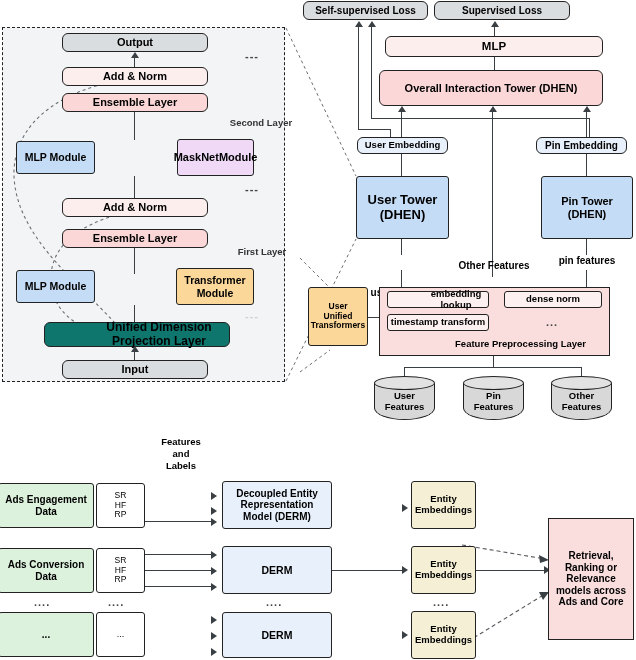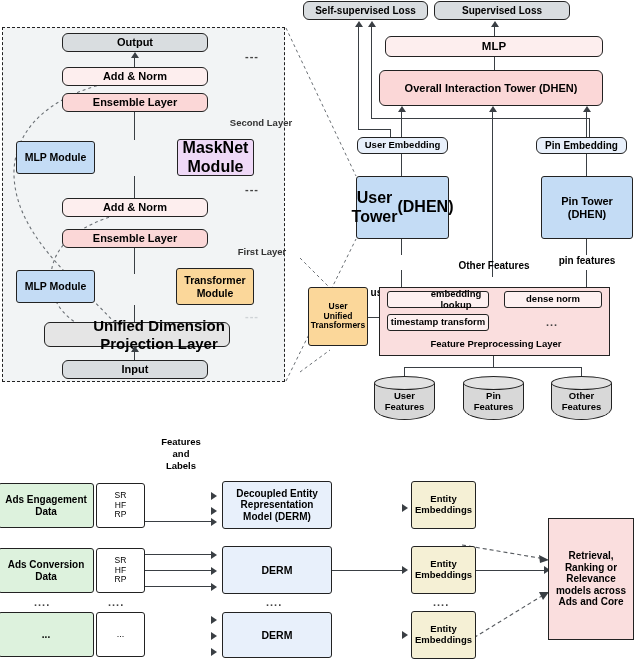--- a/index.html
+++ b/index.html
@@ -66,21 +66,21 @@
 
   <div class="box rnd" style="left:62px;top:93px;width:146px;height:19px;background:#fbd7d7;font-size:11px;">
     <span>Ensemble Layer</span>
   </div>
   <div class="ln v" style="left:134px;top:112px;height:28px;"></div>
 
   <div class="box rnd3" style="left:16px;top:141px;width:79px;height:33px;background:#c4dcf5;font-size:10.5px;">
     <span>MLP Module</span>
   </div>
 
-  <div class="box rnd3" style="left:177px;top:139px;width:77px;height:37px;background:#efd9f7;font-size:16px;flex-direction:column;">
+  <div class="box rnd3" style="left:177px;top:139px;width:77px;height:37px;background:#efd9f7;font-size:11px;flex-direction:row;">
     <span>MaskNet</span>
     <span>Module</span>
   </div>
 
   <div class="dots" style="left:245px;top:50px;font-size:11px;">---</div>
   <div class="dots" style="left:245px;top:183px;font-size:11px;">---</div>
   <div class="dots" style="left:245px;top:310px;font-size:11px;color:#cfd3d6;">---</div>
 
   <div class="lbl" style="left:226px;top:117px;width:70px;font-size:9.5px;color:#333;">Second Layer</div>
 
@@ -101,21 +101,21 @@
 
   <div class="box rnd3" style="left:176px;top:268px;width:78px;height:37px;background:#fbd79a;font-size:10.5px;flex-direction:column;">
     <span>Transformer</span>
     <span>Module</span>
   </div>
 
   <div class="lbl" style="left:232px;top:246px;width:60px;font-size:9.5px;color:#333;">First Layer</div>
 
   <div class="ln v" style="left:134px;top:305px;height:23px;"></div>
 
-  <div class="box rnd" style="left:44px;top:322px;width:186px;height:25px;background:#e5e5e5;font-size:15px;padding-left:44px;">
+  <div class="box rnd" style="left:44px;top:322px;width:186px;height:25px;background:#0f766e;font-size:12px;padding-left:44px;">
     <span>Unified Dimension Projection Layer</span>
   </div>
 
   <div class="ln v" style="left:134px;top:350px;height:10px;"></div>
   <div class="arrowup" style="left:131px;top:346px;"></div>
 
   <div class="box rnd" style="left:62px;top:360px;width:146px;height:19px;background:#d9dde0;font-size:11px;text-align:center;">
     <span>Input</span>
   </div>
 
@@ -160,21 +160,21 @@
   <div class="box rnd" style="left:357px;top:137px;width:91px;height:17px;background:#e8f0fb;font-size:9.5px;">
     <span>User Embedding</span>
   </div>
   <div class="box rnd" style="left:536px;top:137px;width:91px;height:17px;background:#e8f0fb;font-size:10px;">
     <span>Pin Embedding</span>
   </div>
 
   <div class="ln v" style="left:401px;top:154px;height:22px;"></div>
   <div class="ln v" style="left:586px;top:154px;height:22px;"></div>
 
-  <div class="box rnd3" style="left:356px;top:176px;width:93px;height:63px;background:#c4dcf5;font-size:16px;flex-direction:row;">
+  <div class="box rnd3" style="left:356px;top:176px;width:93px;height:63px;background:#c4dcf5;font-size:13px;flex-direction:column;">
     <span>User Tower</span>
     <span>(DHEN)</span>
   </div>
   <div class="box rnd3" style="left:541px;top:176px;width:92px;height:63px;background:#c4dcf5;font-size:11px;flex-direction:column;">
     <span>Pin Tower</span>
     <span>(DHEN)</span>
   </div>
 
   <div class="ln v" style="left:401px;top:239px;height:16px;"></div>
   <div class="ln v" style="left:586px;top:239px;height:16px;"></div>
@@ -197,21 +197,21 @@
   <div class="box rnd3" style="left:387px;top:291px;width:102px;height:17px;background:#fdf0f0;font-size:9.5px;padding-left:36px;">
     <span>embedding lookup</span>
   </div>
   <div class="box rnd3" style="left:504px;top:291px;width:98px;height:17px;background:#fdf0f0;font-size:9.5px;">
     <span>dense norm</span>
   </div>
   <div class="box rnd3" style="left:387px;top:314px;width:102px;height:17px;background:#fdf0f0;font-size:9.5px;">
     <span>timestamp transform</span>
   </div>
   <div class="dots" style="left:546px;top:316px;font-size:11px;color:#444;">...</div>
-  <div class="lbl" style="left:406px;top:338px;width:180px;font-size:9.5px;">Feature Preprocessing Layer</div>
+  <div class="lbl" style="left:406px;top:338px;width:180px;font-size:9.5px;text-align:right;">Feature Preprocessing Layer</div>
 
   <div class="ln v" style="left:493px;top:356px;height:12px;"></div>
   <div class="ln h" style="left:404px;top:367px;width:178px;"></div>
   <div class="ln v" style="left:404px;top:367px;height:10px;"></div>
   <div class="ln v" style="left:581px;top:367px;height:10px;"></div>
 
   <div class="cyl" style="left:374px;top:376px;width:61px;height:44px;">
     <div class="body"></div>
     <div class="top"></div>
     <div class="txt">

